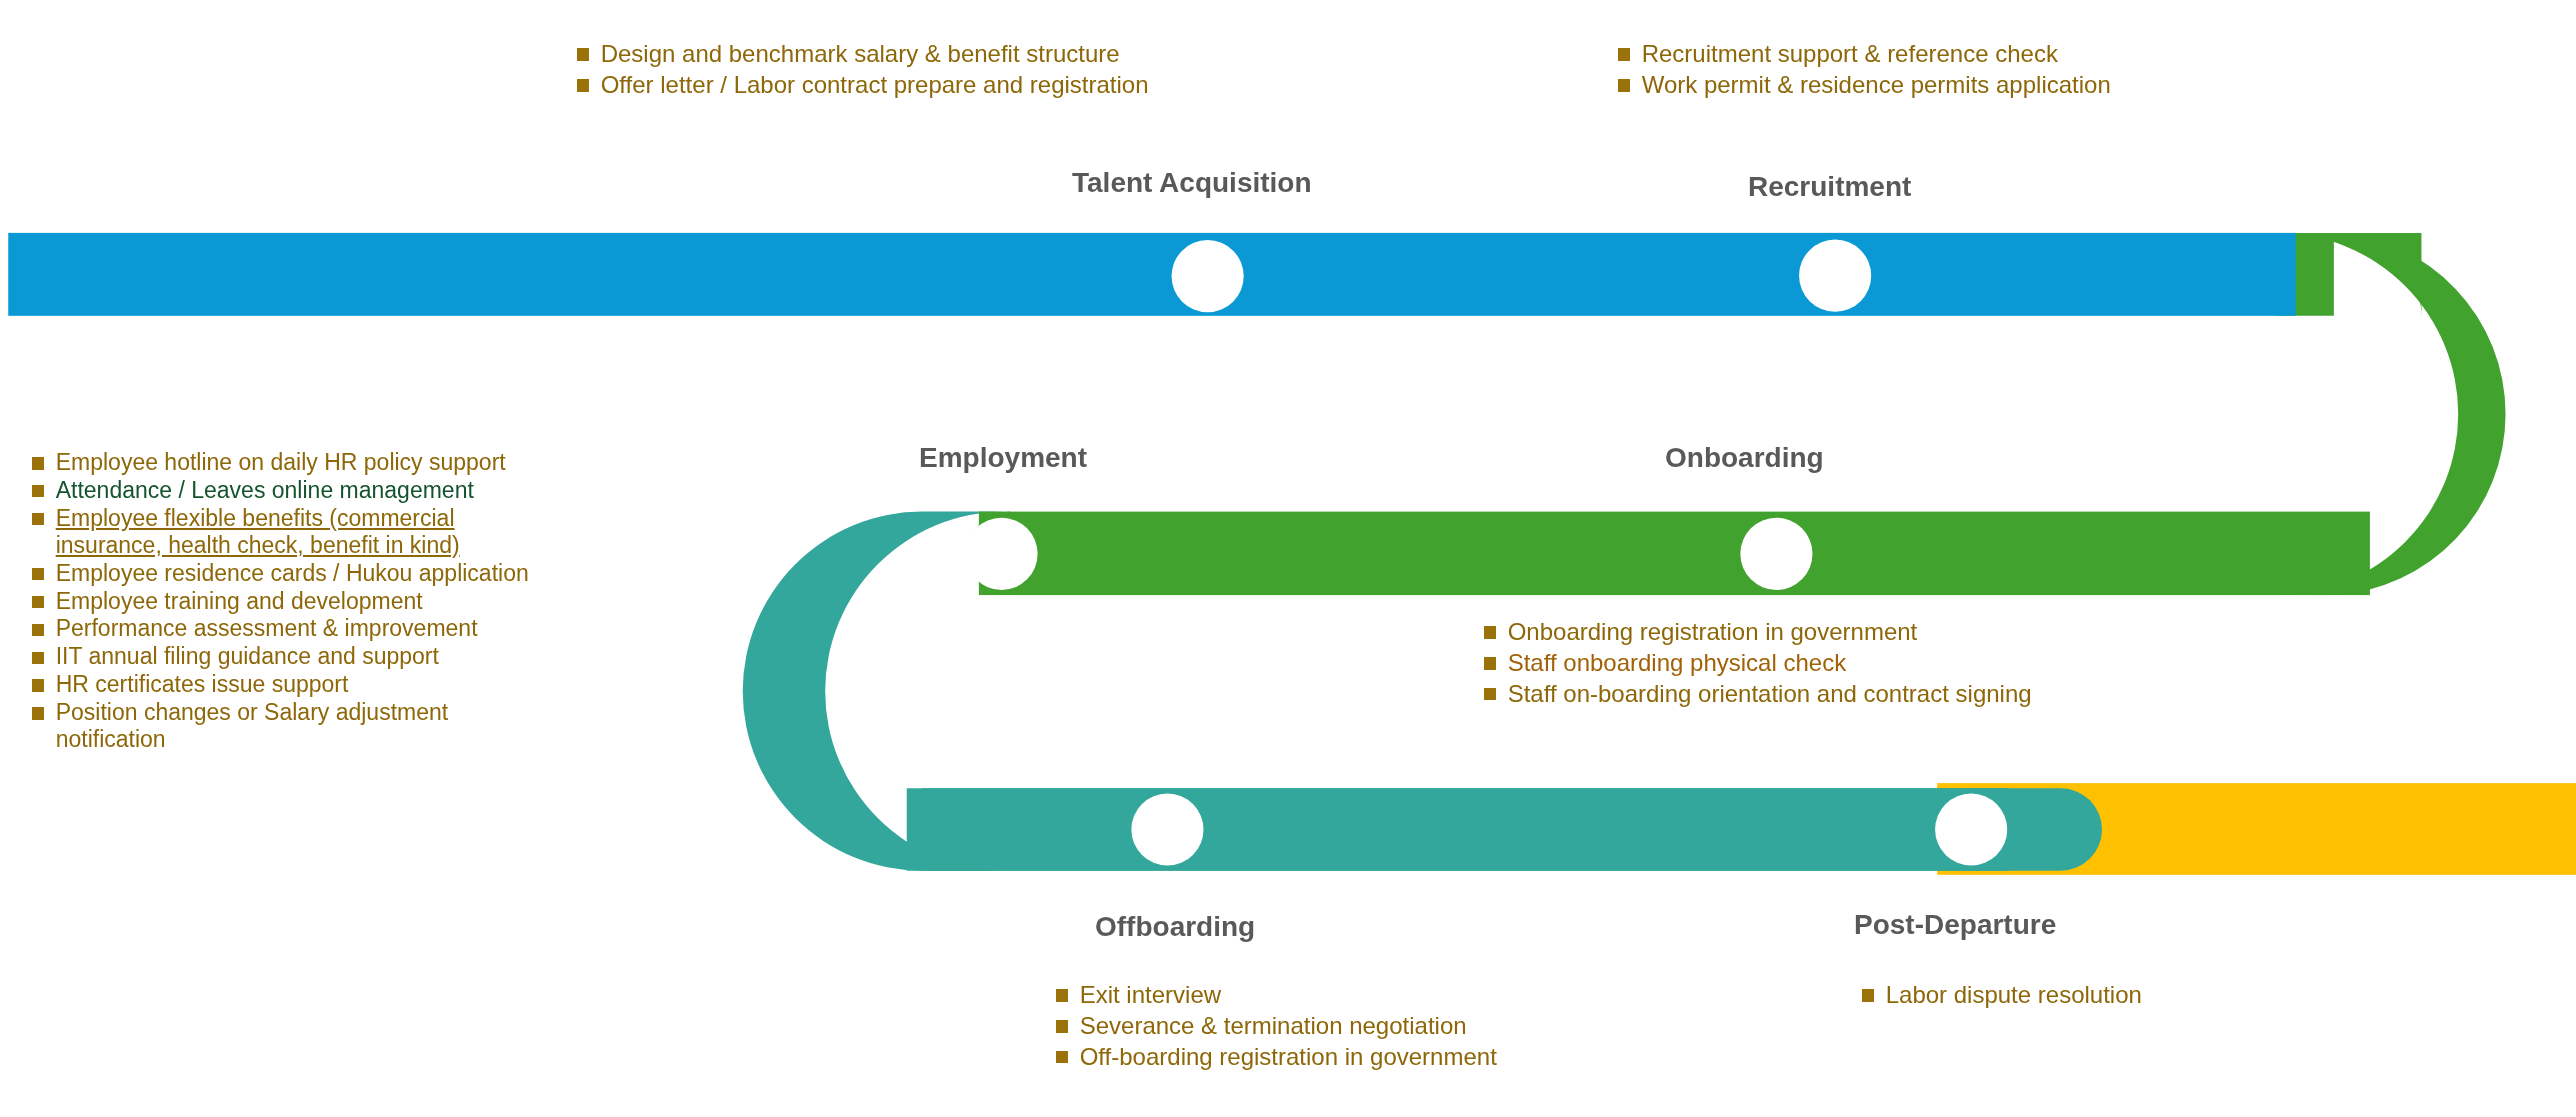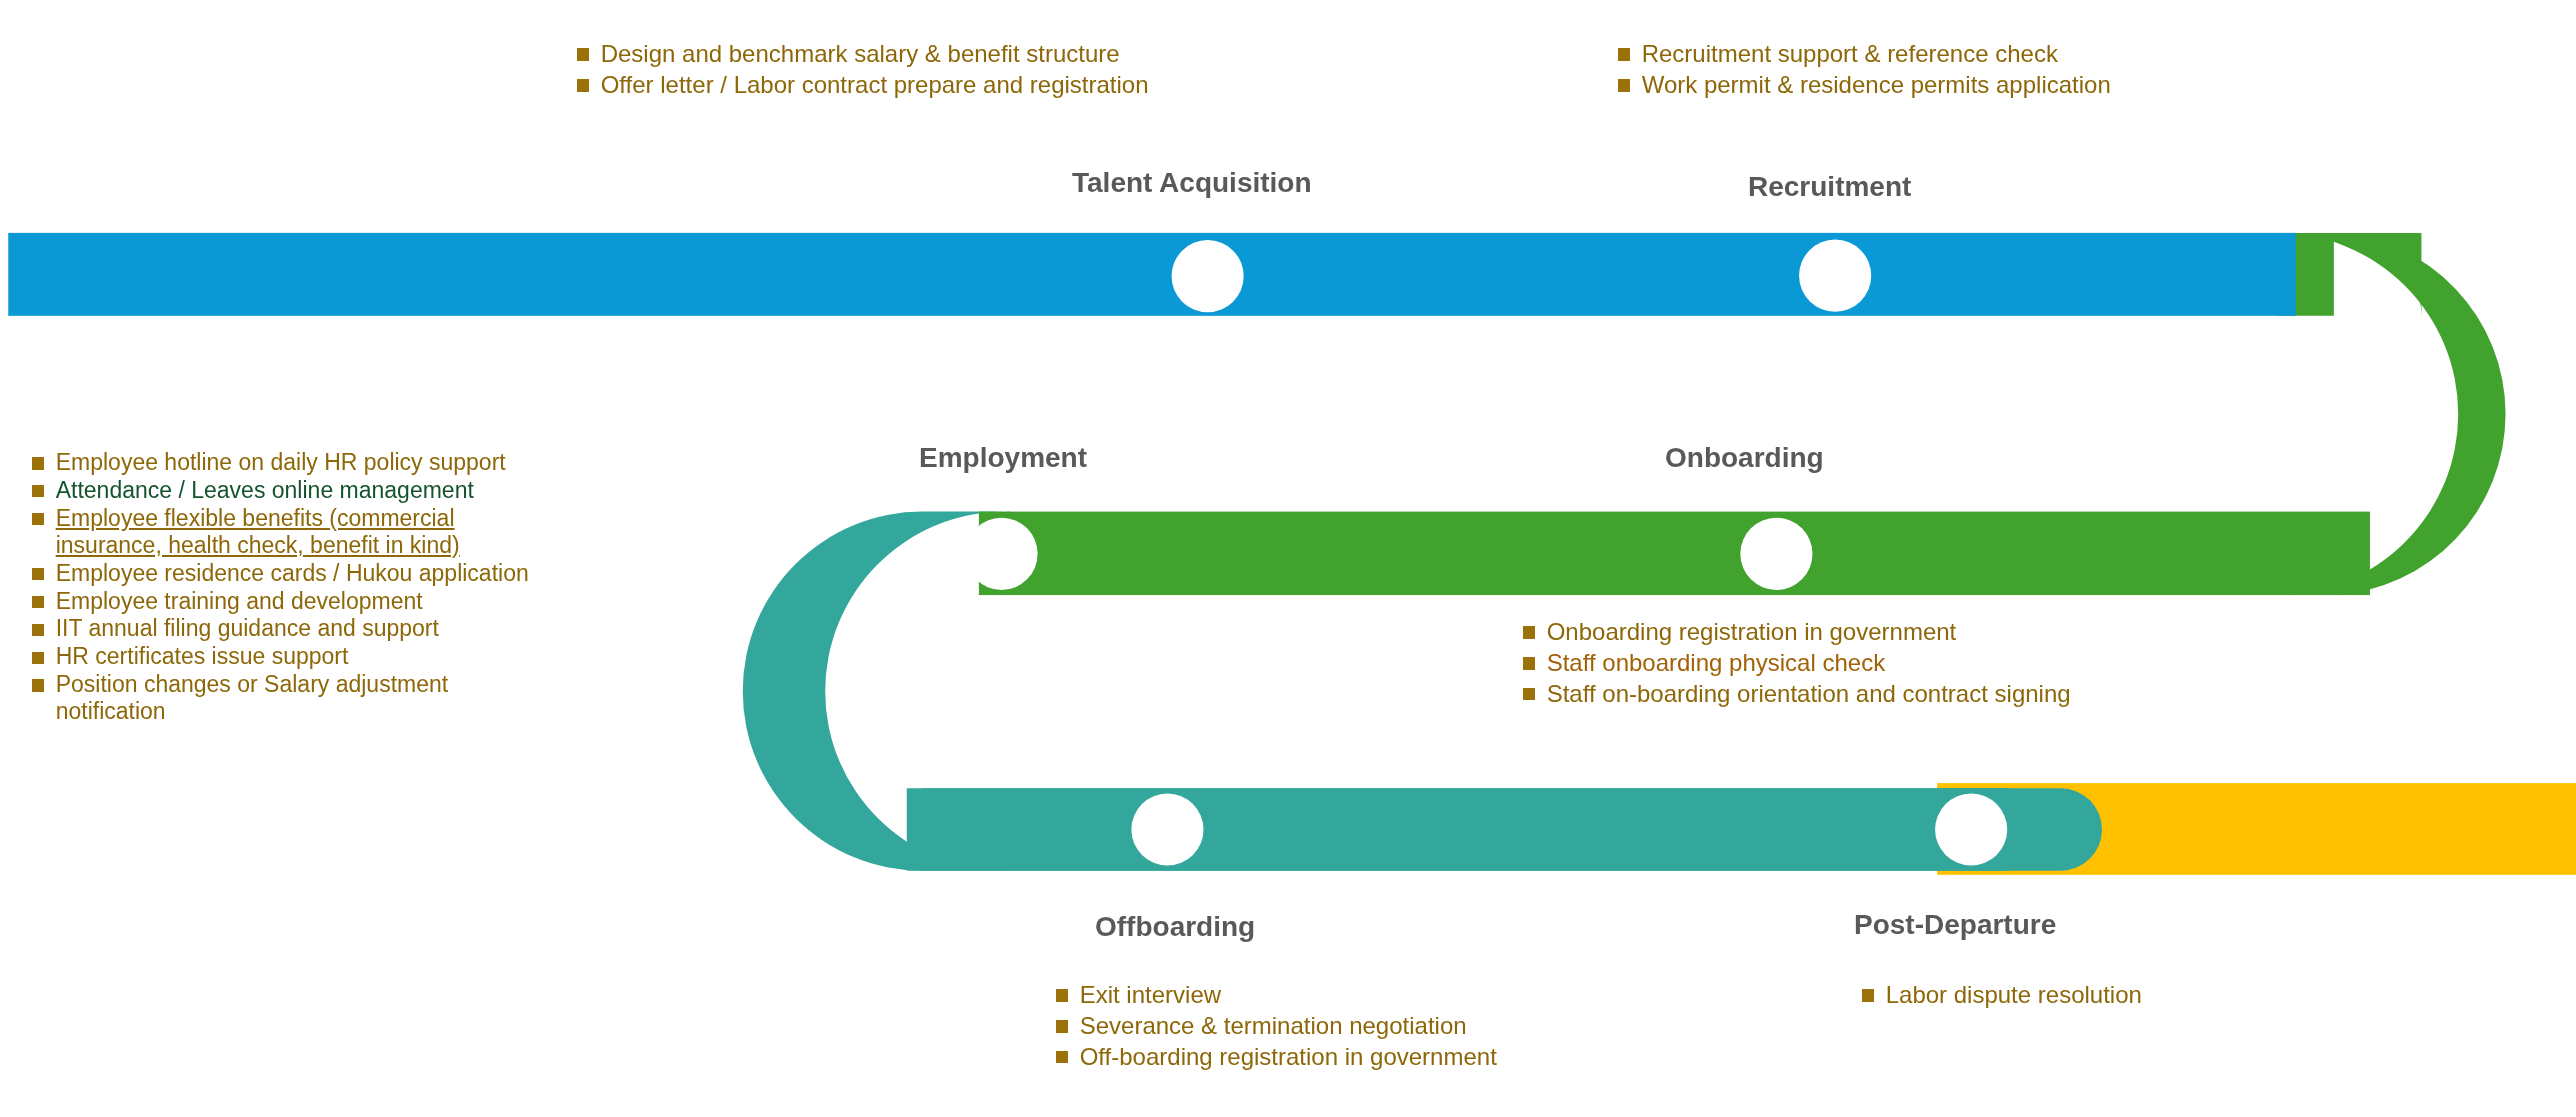--- a/index.html
+++ b/index.html
@@ -163,34 +163,38 @@
     <div class="bullet-row">
       <span class="bullet-marker" style="background: rgb(154, 114, 9);"></span>
       <span class="bullet-text" style="color: rgb(141, 103, 8);">Employee residence cards / Hukou application</span>
     </div>
     <div class="bullet-row">
       <span class="bullet-marker" style="background: rgb(154, 114, 9);"></span>
       <span class="bullet-text" style="color: rgb(141, 103, 8);">Employee training and development</span>
     </div>
     <div class="bullet-row">
       <span class="bullet-marker" style="background: rgb(154, 114, 9);"></span>
+      <span class="bullet-text" style="color: rgb(141, 103, 8);">Performance assessment &amp; improvement</span>
+    </div>
+    <div class="bullet-row">
+      <span class="bullet-marker" style="background: rgb(154, 114, 9);"></span>
       <span class="bullet-text" style="color: rgb(141, 103, 8);">IIT annual filing guidance and support</span>
     </div>
     <div class="bullet-row">
       <span class="bullet-marker" style="background: rgb(154, 114, 9);"></span>
       <span class="bullet-text" style="color: rgb(141, 103, 8);">HR certificates issue support</span>
     </div>
     <div class="bullet-row">
       <span class="bullet-marker" style="background: rgb(154, 114, 9);"></span>
       <span class="bullet-text" style="color: rgb(141, 103, 8);">Position changes or Salary adjustment
 notification</span>
     </div>
   </div>
 
-  <div class="bullet-block" style="left:1523px; top:618px; width:979px;text-align:center;">
+  <div class="bullet-block" style="left:1484px; top:618px; width:979px;text-align:center;">
     <div class="bullet-row">
       <span class="bullet-marker" style="background: rgb(154, 114, 9);"></span>
       <span class="bullet-text" style="color: rgb(141, 103, 8);">Onboarding registration in government</span>
     </div>
     <div class="bullet-row">
       <span class="bullet-marker" style="background: rgb(154, 114, 9);"></span>
       <span class="bullet-text" style="color: #a16207;">Staff onboarding physical check</span>
     </div>
     <div class="bullet-row">
       <span class="bullet-marker" style="background: rgb(154, 114, 9);"></span>

